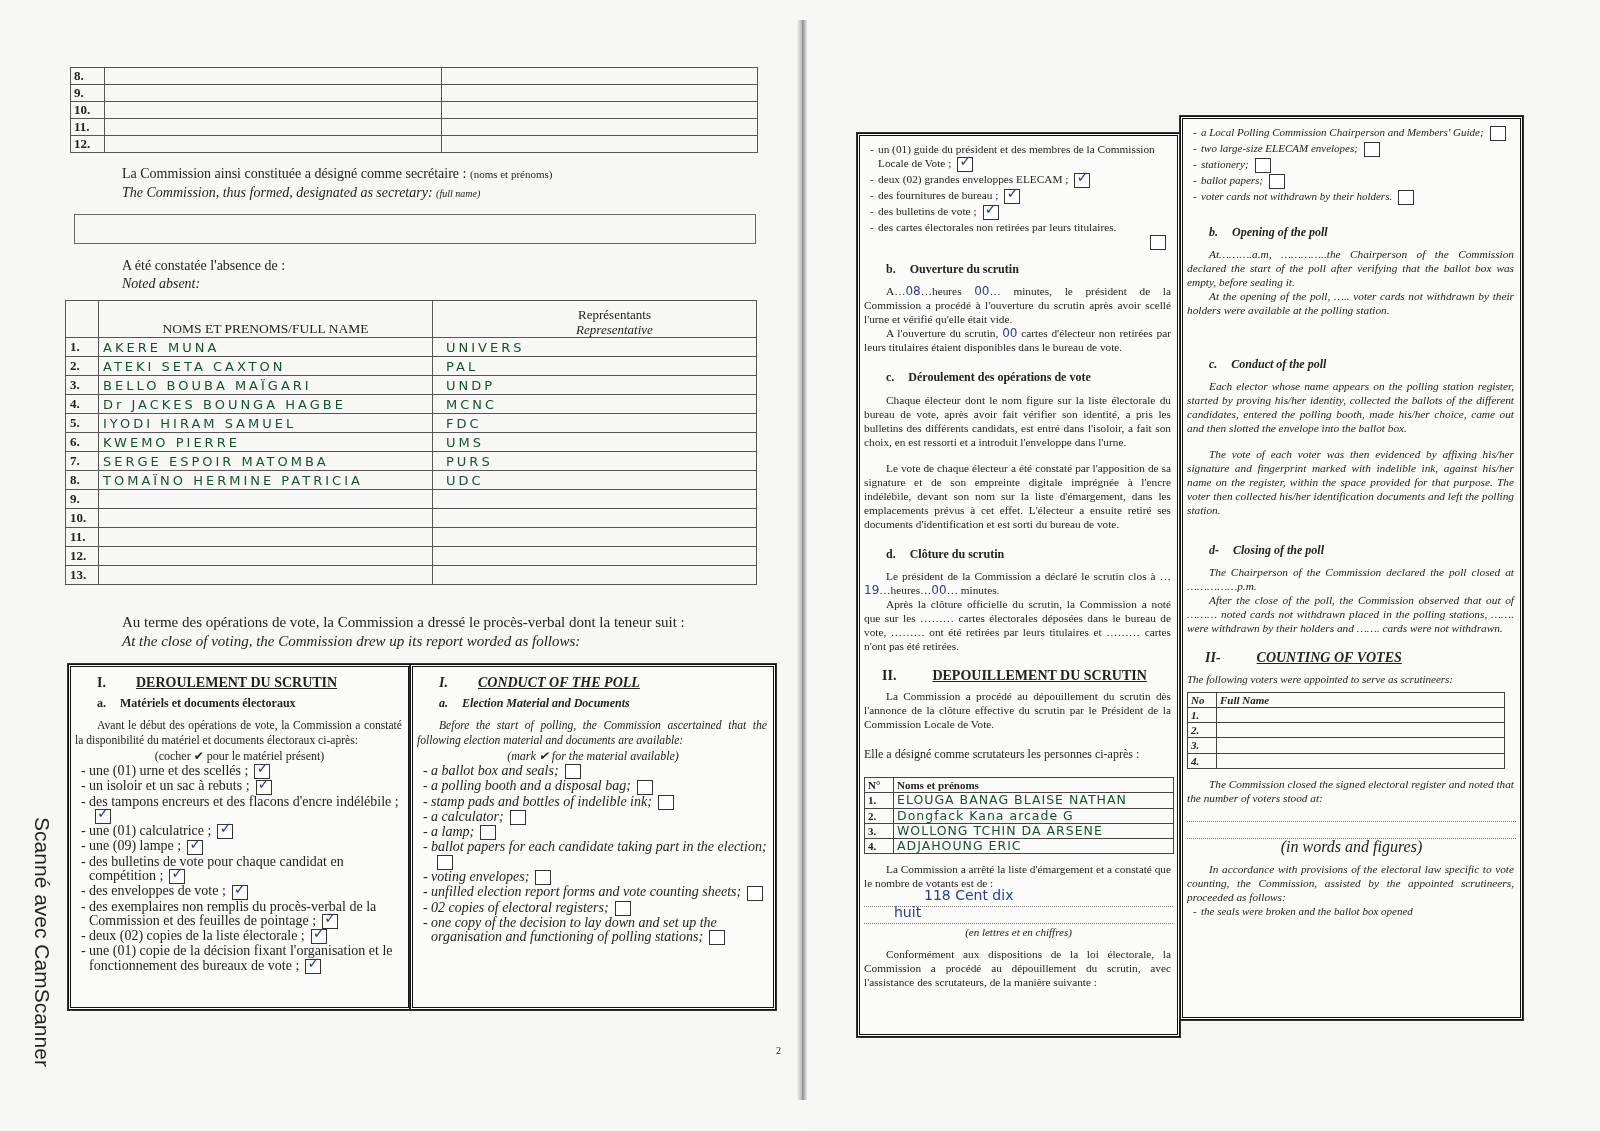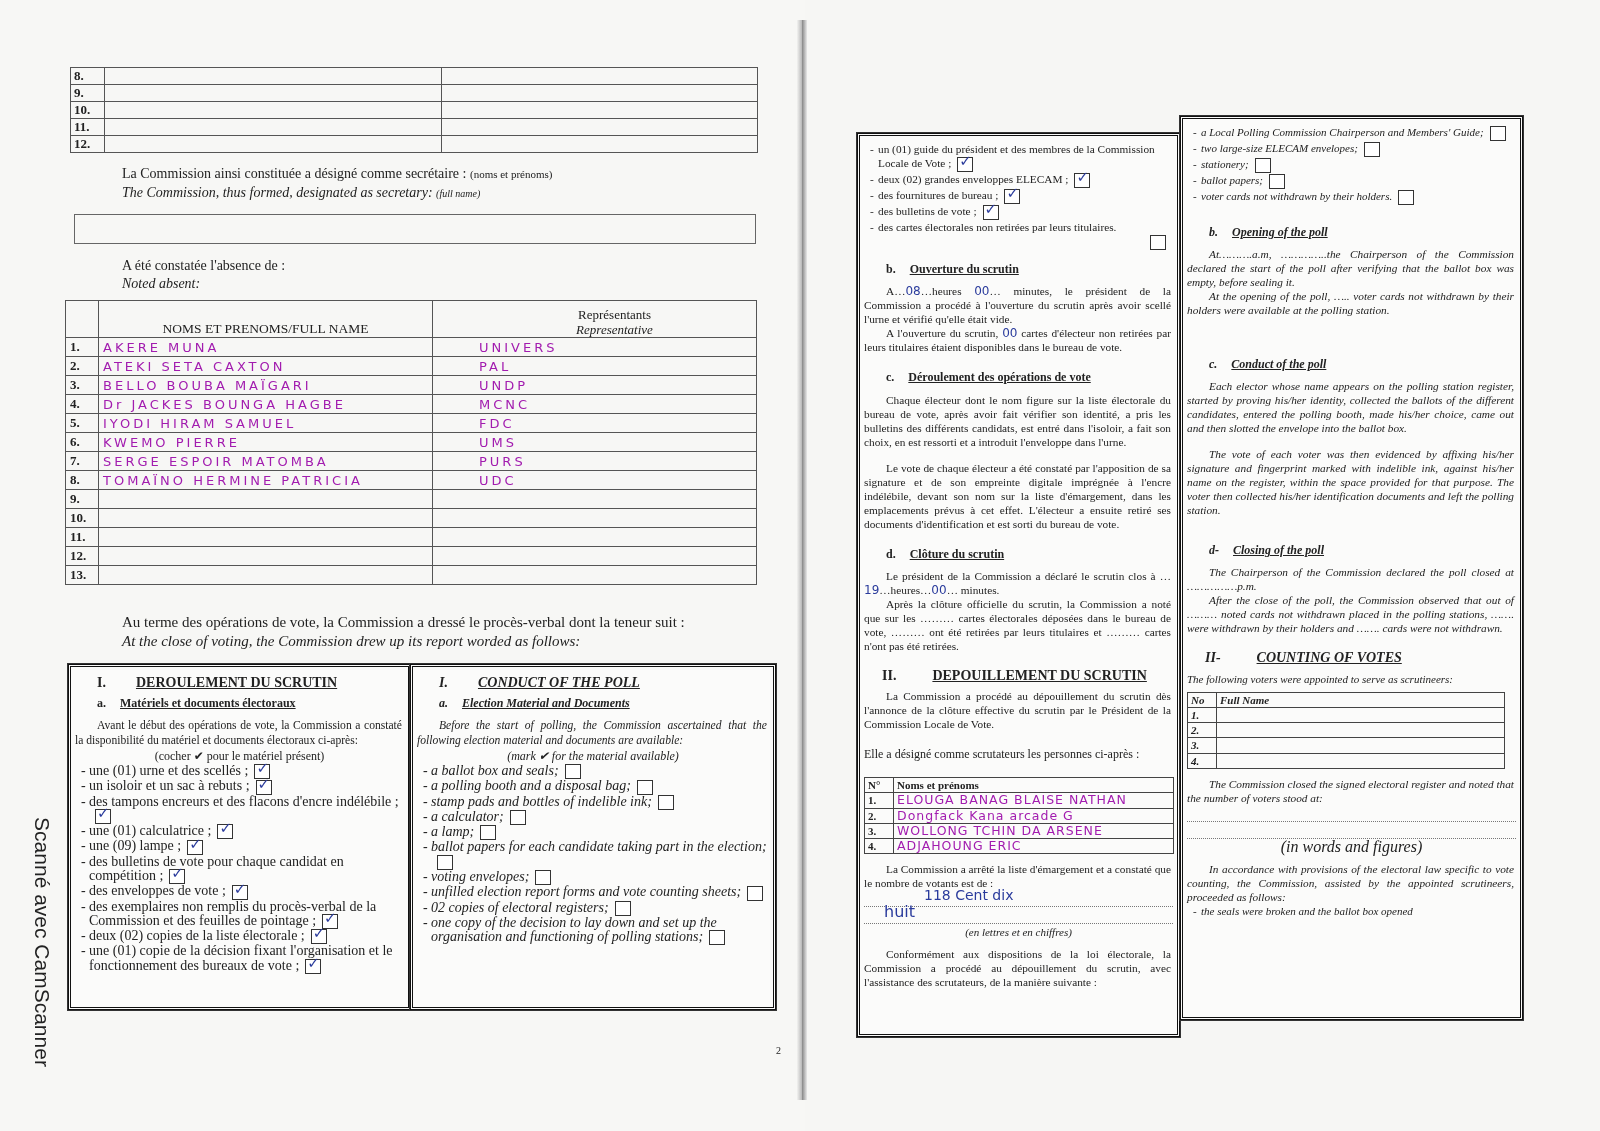--- a/index.html
+++ b/index.html
@@ -25,34 +25,34 @@
   .absent-fr{position:absolute;left:122px;top:258px;font-size:14px;}
   .absent-en{position:absolute;left:122px;top:276px;font-size:14px;font-style:italic;}
 
   .tbl-absent{position:absolute;left:65px;top:300px;width:692px;}
   .tbl-absent td{border:1px solid #555;height:18px;padding:0 4px;font-size:13px;}
   .tbl-absent td.num{width:24px;font-weight:bold;}
   .tbl-absent td.name{width:325px;}
   .tbl-absent .hdr td{height:36px;vertical-align:bottom;}
   .tbl-absent .hdr .h1{text-align:center;font-size:13.5px;}
   .tbl-absent .hdr .h2{text-align:center;font-size:13px;line-height:15px;padding-left:44px;}
-  .hand{font-family:"DejaVu Sans",sans-serif;color:#a21caf;font-size:16px;letter-spacing:3px;white-space:nowrap;}
-  .tbl-absent .rep{padding-left:46px;}
+  .hand{font-family:"DejaVu Sans",sans-serif;color:#14532d;font-size:16px;letter-spacing:3px;white-space:nowrap;}
+  .tbl-absent .rep{padding-left:13px;}
 
   .close-fr{position:absolute;left:122px;top:614px;font-size:15px;}
   .close-en{position:absolute;left:122px;top:633px;font-size:15px;font-style:italic;}
 
   
   .frame{position:absolute;border:3px double #111;box-shadow:0 0 0 1px #333;background:#fbfbfa;}
   .frame-left{left:68px;top:664px;width:337px;height:340px;}
   .frame-left2{left:410px;top:664px;width:360px;height:340px;}
   .sec-title{font-weight:bold;font-size:14px;margin:8px 0 0 26px;}
   .sec-title .t{text-decoration:underline;margin-left:30px;}
   .sub-title{font-weight:bold;font-size:12px;margin:5px 0 0 26px;}
-  .sub-title .t{text-decoration:underline;margin-left:14px;}
+  .sub-title .t{margin-left:14px;}
   .para{font-size:11.6px;line-height:14.5px;margin:8px 6px 0 4px;text-align:justify;text-indent:22px;}
   .center-note{text-align:center;font-size:12px;margin-top:1px;}
   .items{margin:0 0 0 10px;padding:0;list-style:none;font-size:14px;line-height:14.3px;}
   .items li{position:relative;padding-left:8px;}
   .items li::before{content:"-";position:absolute;left:0;}
   .cb{display:inline-block;width:14px;height:13px;border:1px solid #333;vertical-align:middle;margin-left:6px;position:relative;background:#fff;}
   .cb.on::after{content:"\2713";position:absolute;left:1px;top:-4px;color:#2a3b9c;font-size:15px;font-family:"DejaVu Sans",sans-serif;}
   .it{font-style:italic;}
   .frame-left2 .sec-title{font-style:italic;}
   .frame-left2 .sub-title{font-style:italic;}
@@ -293,21 +293,21 @@
           <td class="n">4.</td>
           <td class="hand">ADJAHOUNG ERIC</td>
         </tr>
   </tbody>
     </table>
   <div class="para">La Commission a arrêté la liste d'émargement et a constaté que le nombre de votants est de :</div>
   <div class="dots">
       <span class="fill" style="position:absolute;left:60px;top:-4px;font-size:14px">118 Cent dix</span>
     </div>
   <div class="dots">
-      <span class="fill" style="position:absolute;left:20px;top:-4px;font-size:16px">huit</span>
+      <span class="fill" style="position:absolute;left:30px;top:-4px;font-size:14px">huit</span>
     </div>
   <div class="center-note it" style="font-size:11px">(en lettres et en chiffres)</div>
   <div class="para">Conformément aux dispositions de la loi électorale, la Commission a procédé au dépouillement du scrutin, avec l'assistance des scrutateurs, de la manière suivante :</div>
 </div>
 
 <div class="frame frame-r2 rp faded it">
   <ul class="items" style="margin-top:6px;font-size:11px;">
     <li><span>a Local Polling Commission Chairperson and Members' Guide;</span><span class="cb"></span></li>
     <li><span>two large-size ELECAM envelopes;</span><span class="cb"></span></li>
     <li><span>stationery;</span><span class="cb"></span></li>

